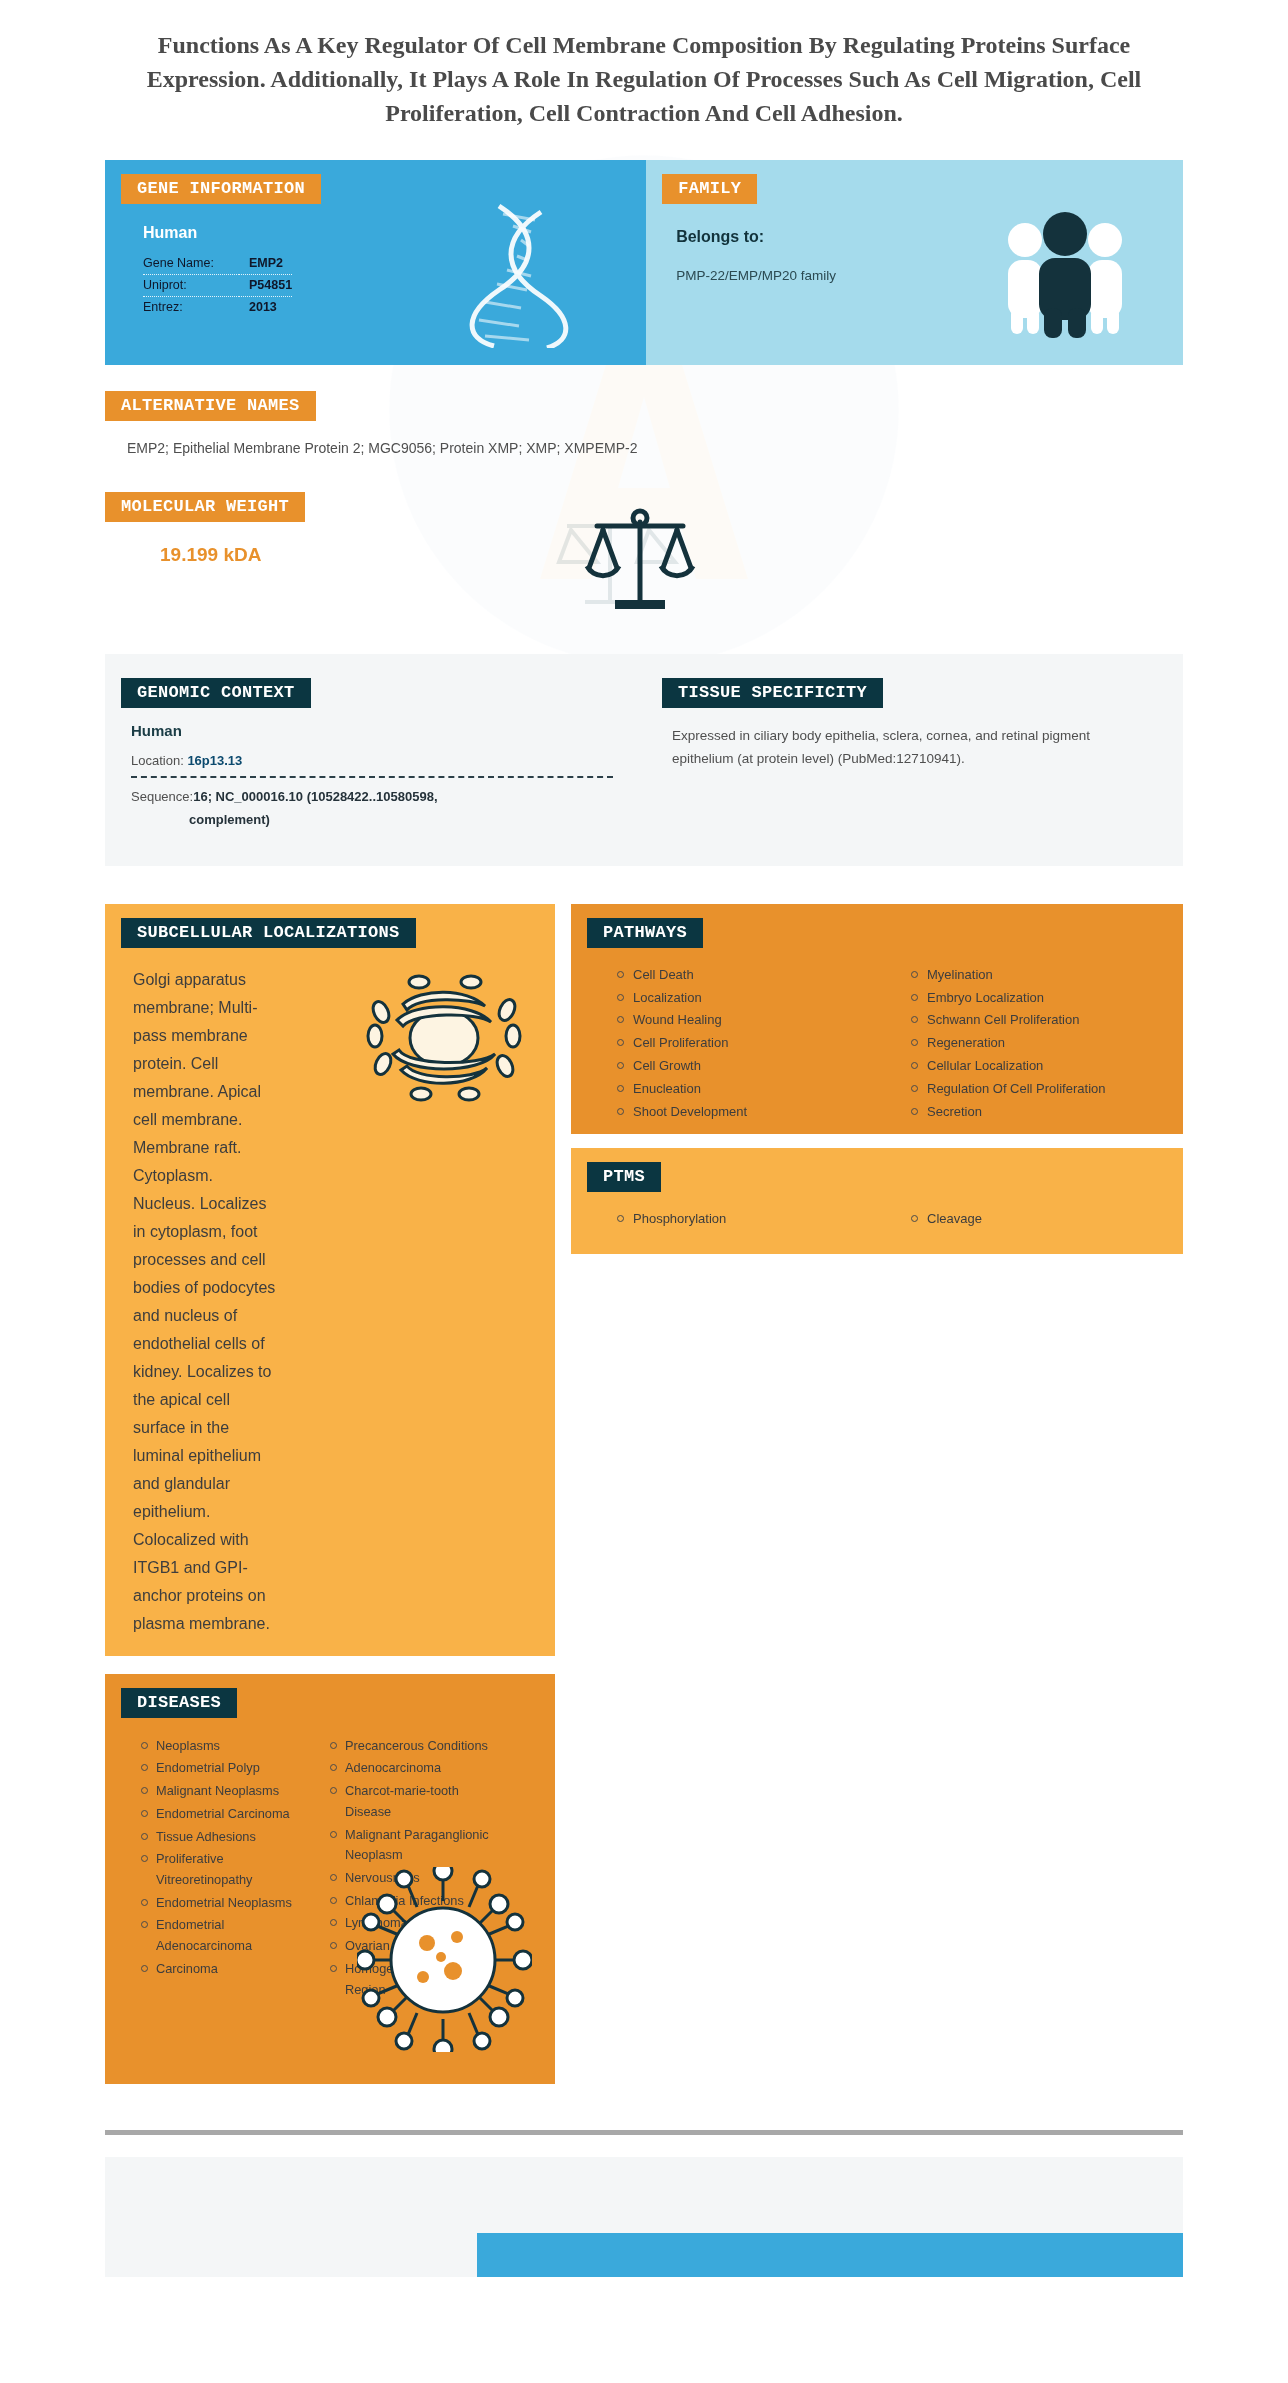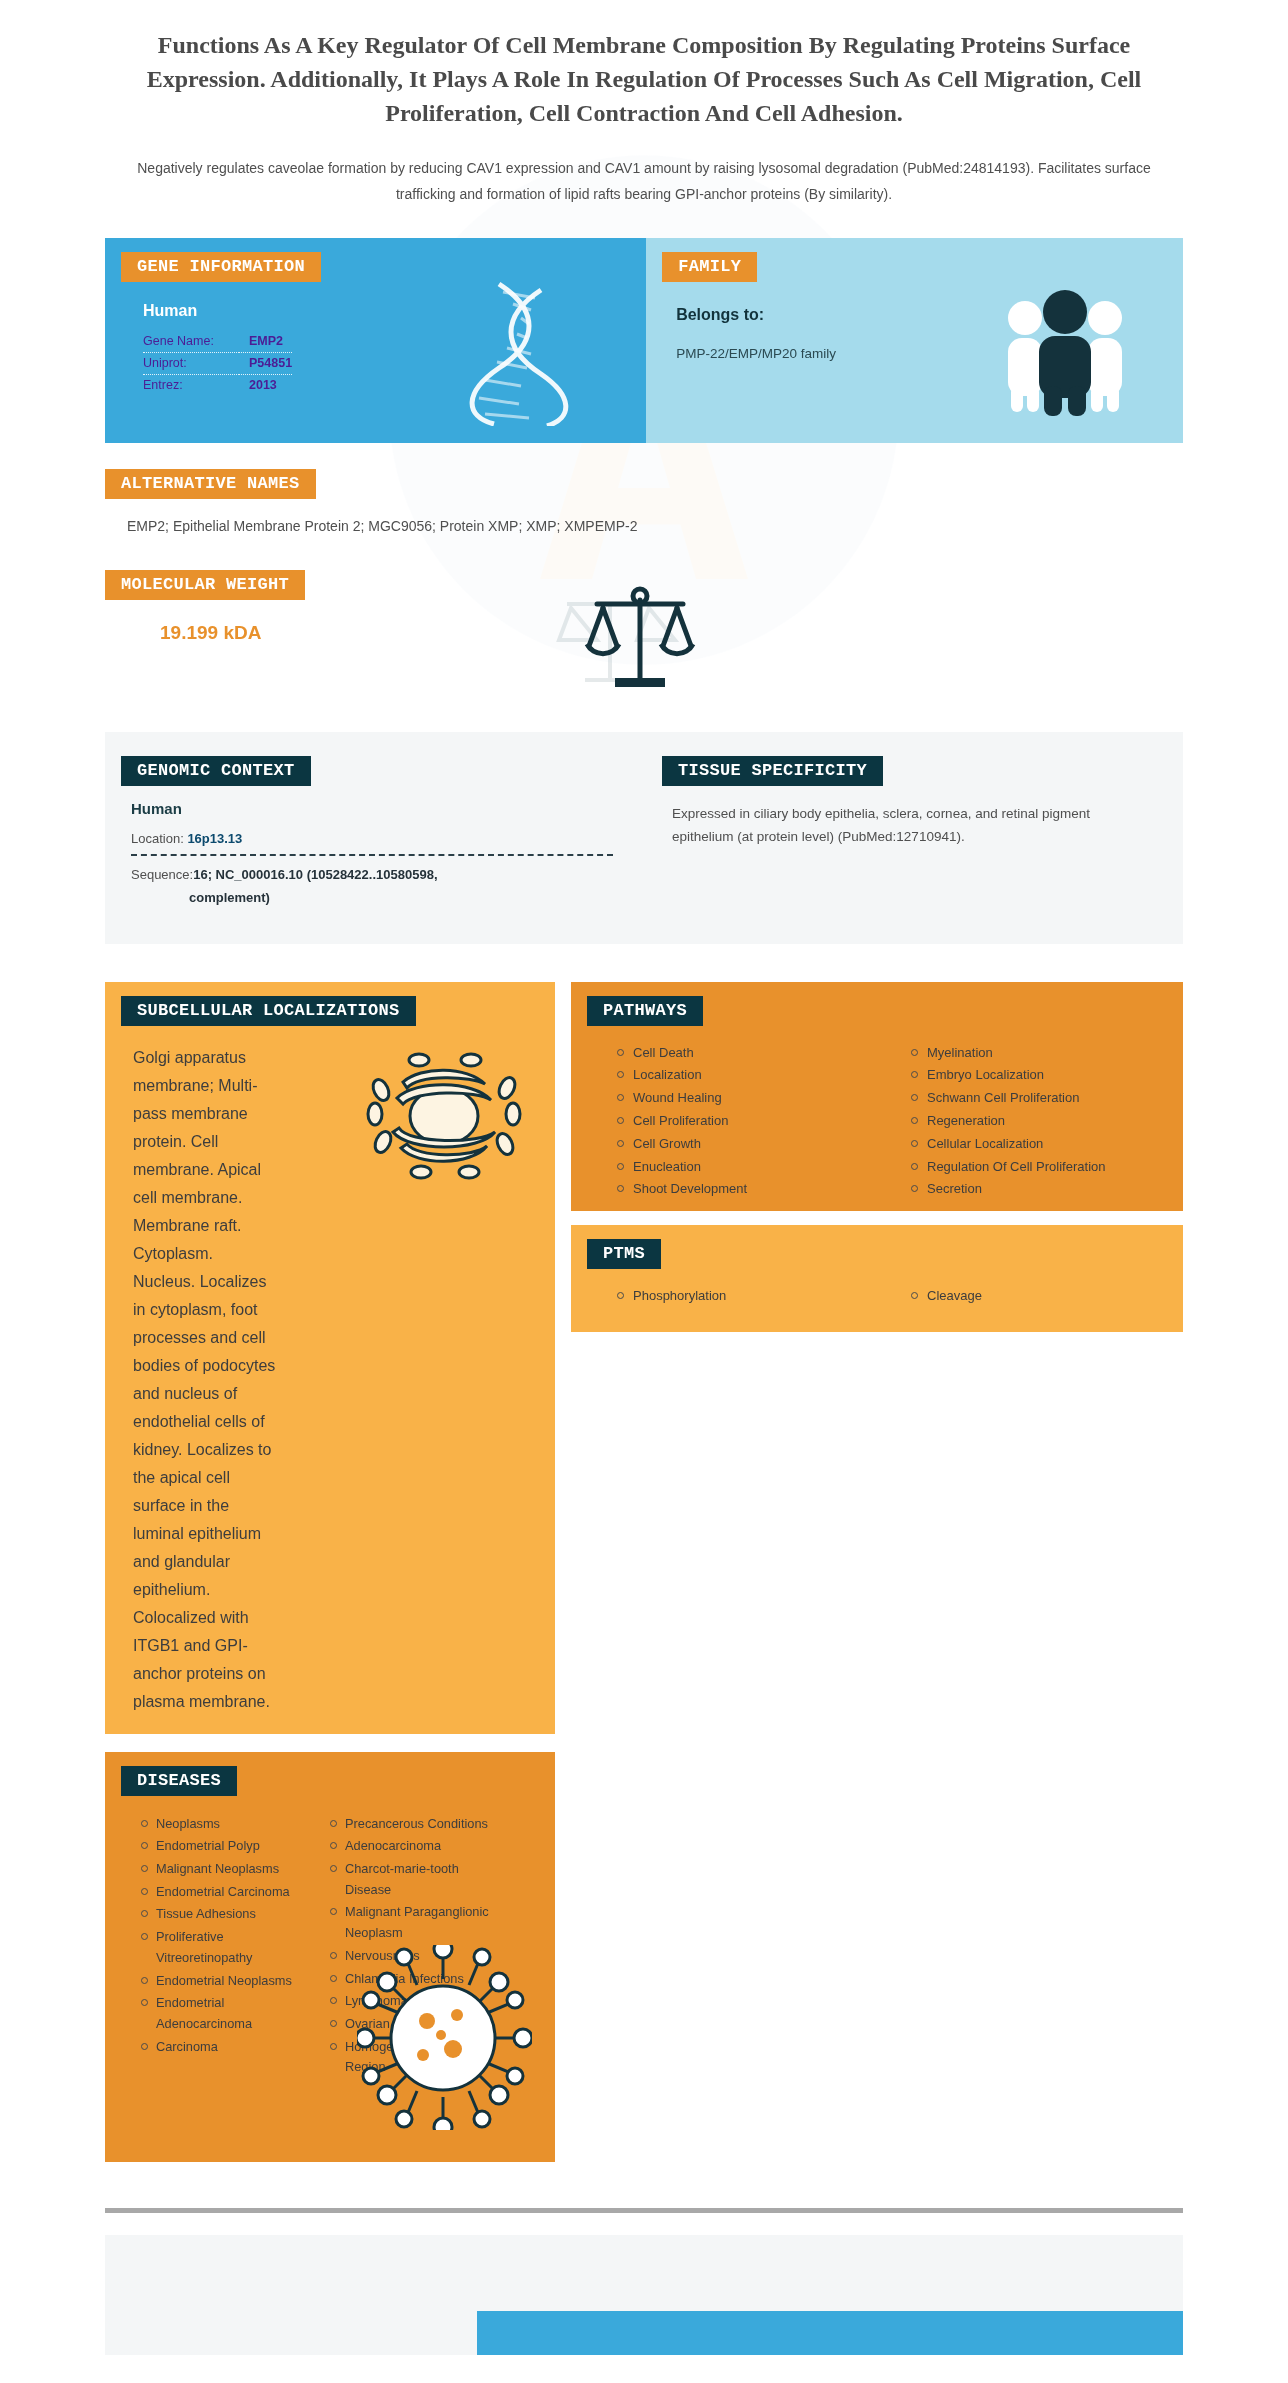--- a/index.html
+++ b/index.html
@@ -95,21 +95,21 @@
   }
   .panel-chip-wrap { padding-left: 16px; }
 
   .gene-body { padding: 20px 0 0 38px; position: relative; z-index: 3; }
   .gene-species {
     font-size: 16px; font-weight: bold; color: #ffffff; margin-bottom: 11px;
   }
   table.gene-table { border-collapse: collapse; }
   table.gene-table td {
     font-size: 12.5px;
-    color: #4c1d95;
+    color: #0f172a;
     padding: 3px 0 4px 0;
     vertical-align: bottom;
   }
   table.gene-table td.lab { width: 96px; }
   table.gene-table td.val { font-weight: bold; padding-left: 10px; }
   table.gene-table tr.dotted td {
     border-bottom: 1px dotted rgba(255,255,255,.85);
   }
 
   .dna-art {
@@ -298,21 +298,20 @@
     <circle cx="100" cy="100" r="98" fill="#dfe9f3"></circle>
     <path d="M60 165 L100 35 L140 165 L120 165 L100 95 L80 165 Z" fill="#f2d9ae"></path>
     <path d="M78 130 h44 v14 h-44 z" fill="#f2d9ae"></path>
   </svg>
 
   <div class="content">
 
 
     <div class="subtitle">Functions As A Key Regulator Of Cell Membrane Composition By Regulating Proteins Surface Expression. Additionally, It Plays A Role In Regulation Of Processes Such As Cell Migration, Cell Proliferation, Cell Contraction And Cell Adhesion.</div>
 
-    <div class="lead">Negatively regulates caveolae formation by reducing CAV1 expression and CAV1 amount by raising lysosomal degradation (PubMed:24814193). Facilitates surface trafficking and formation of lipid rafts bearing GPI-anchor proteins (By similarity).</div>
 
     <div class="row-gene">
 
       <div class="gene-panel">
         <div class="panel-chip-wrap">
           <span class="chip orange">GENE INFORMATION</span>
         </div>
 
         <svg class="dna-art" viewBox="0 0 120 150">
           <g fill="none" stroke="#ffffff" stroke-width="5" opacity="0.92">

